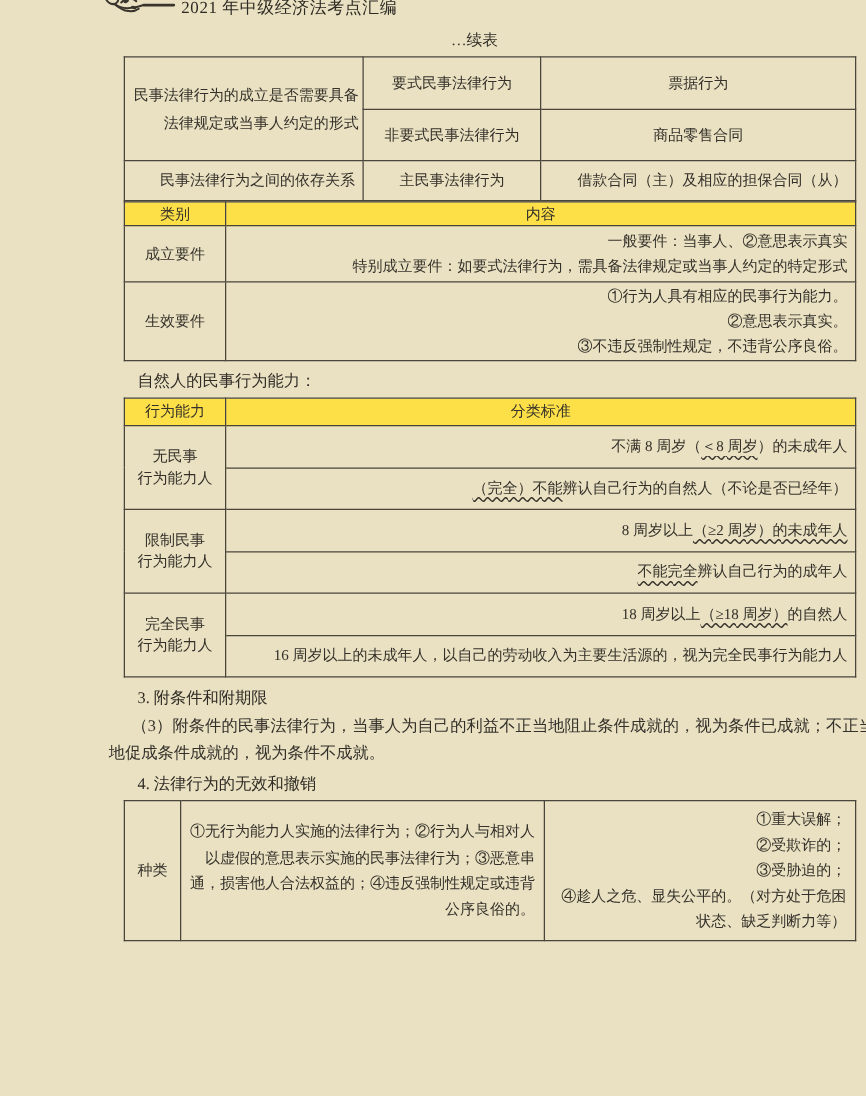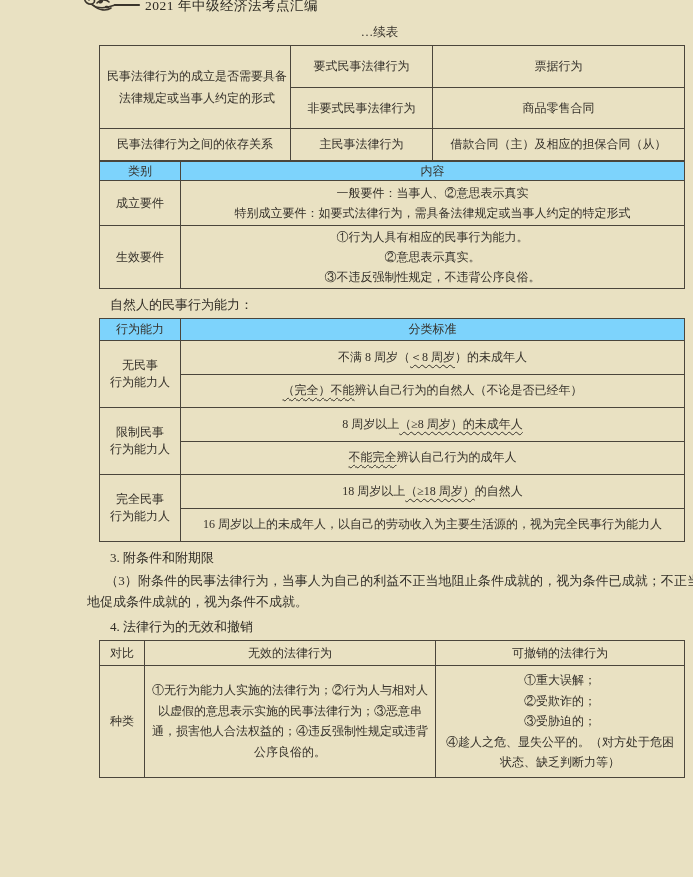--- a/index.html
+++ b/index.html
@@ -48,22 +48,22 @@
     color:#35312a;
   }
   table.t td{
     border:1px solid #4a453b;
     padding:1px 6px;
     vertical-align:middle;
     line-height:19px;
   }
   table.t{border:1.5px solid #433f35;}
   td.c{text-align:center;}
-  td.l{text-align:center;}
-  td.hd{background:#7dd3fc;text-align:center;}
+  td.l{text-align:right;}
+  td.hd{background:#fde047;text-align:center;}
   .line{display:block;}
   .wavy{
     text-decoration:underline;
     text-decoration-style:wavy;
     text-decoration-thickness:1px;
     text-underline-offset:3px;
   }
   
   .t1 tr.r1 td{height:39px;}
   .t1 tr.r2 td{height:38px;}
@@ -207,21 +207,21 @@
           <td class="l">
             <span class="wavy">（完全）不能</span><span>辨认自己行为的自然人（不论是否已经年）</span>
           </td>
         </tr>
         <tr>
           <td class="c lab" rowspan="2">
             <span class="line">限制民事</span>
             <span class="line">行为能力人</span>
           </td>
           <td class="l">
-            <span>8 周岁以上</span><span class="wavy">（≥8 周岁）的未成年人</span>
+            <span>8 周岁以上</span><span class="wavy">（≥2 周岁）的未成年人</span>
           </td>
         </tr>
         <tr>
           <td class="l">
             <span class="wavy">不能完全</span><span>辨认自己行为的成年人</span>
           </td>
         </tr>
         <tr>
           <td class="c lab" rowspan="2">
             <span class="line">完全民事</span>
@@ -242,25 +242,20 @@
 
     <div class="sec-heading">4. 法律行为的无效和撤销</div>
 
     <table class="t t4">
       <colgroup>
           <col style="width:45px">
           <col style="width:291px">
           <col style="width:249px">
         </colgroup>
       <tbody>
-        <tr class="hr">
-          <td class="c">对比</td>
-          <td class="c">无效的法律行为</td>
-          <td class="c">可撤销的法律行为</td>
-        </tr>
         <tr class="r1">
           <td class="c">种类</td>
           <td class="l body">①无行为能力人实施的法律行为；②行为人与相对人以虚假的意思表示实施的民事法律行为；③恶意串通，损害他人合法权益的；④违反强制性规定或违背公序良俗的。</td>
           <td class="l body">
             <span class="line">①重大误解；</span>
             <span class="line">②受欺诈的；</span>
             <span class="line">③受胁迫的；</span>
             <span class="line">④趁人之危、显失公平的。（对方处于危困状态、缺乏判断力等）</span>
           </td>
         </tr>

